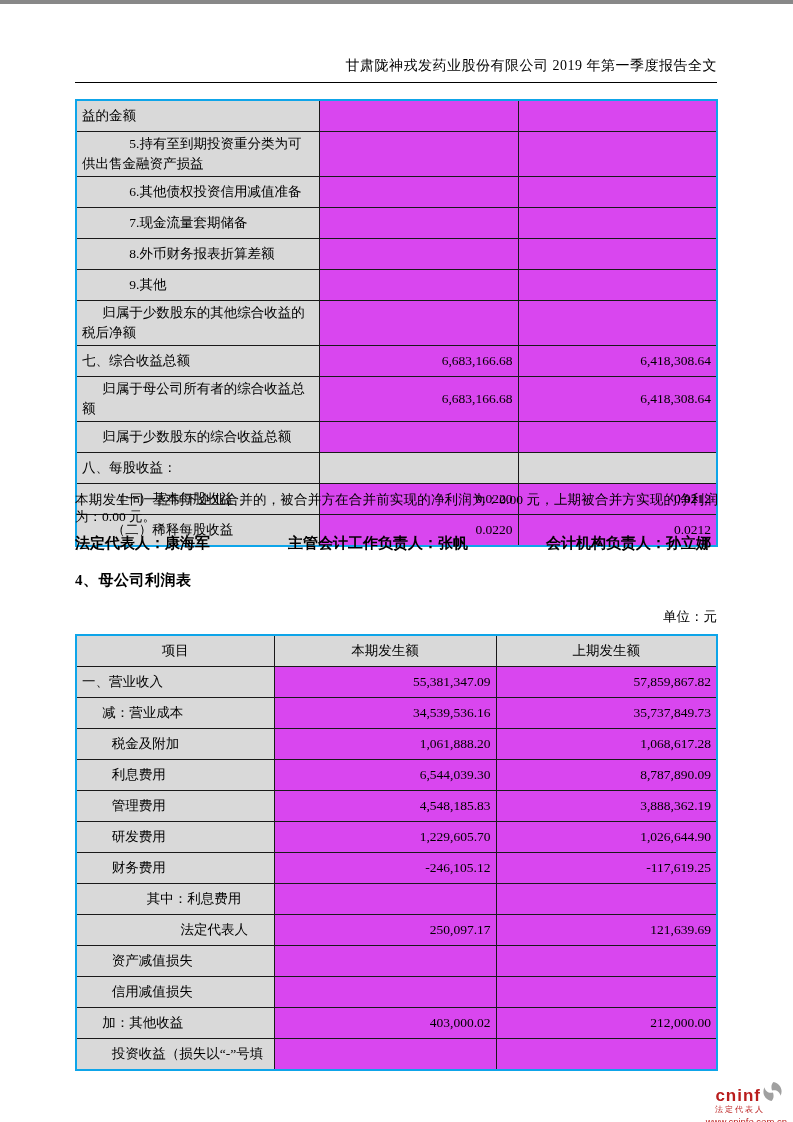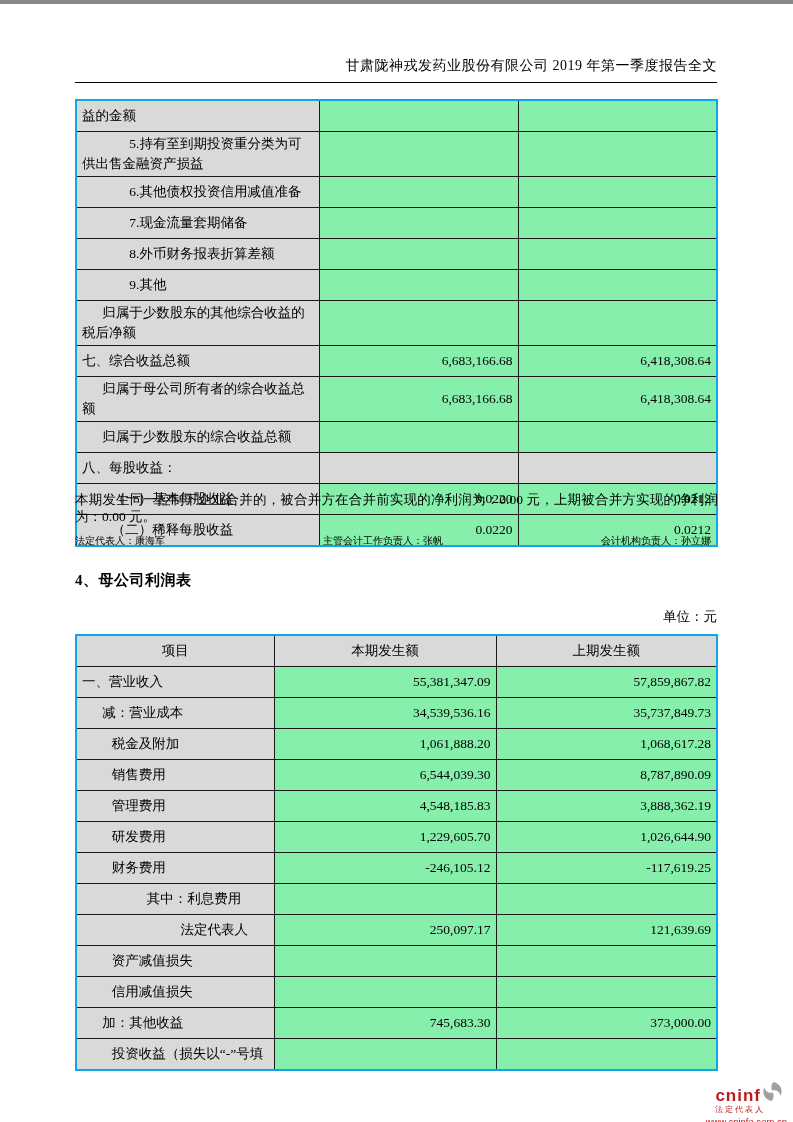--- a/index.html
+++ b/index.html
@@ -31,42 +31,43 @@
     border:1px solid #1a1a1a;
     padding:2px 5px;
     height:26px;
     vertical-align:middle;
     line-height:20px;
     font-weight:normal;
     overflow:hidden;
   }
   table.fin{border:2px solid #0ea5e9;}
   td.lbl{background:#d9d9d9;text-align:left;}
-  td.val{text-align:right;background:#86efac;}
+  td.val{text-align:right;background:#d946ef;}
   td.g{background:#d9d9d9;}
   th.hdr{background:#d9d9d9;text-align:center;}
   .t1{top:95px;width:641px;}
   .t1 col.c1{width:243px;} .t1 col.c2{width:199px;} .t1 col.c3{width:199px;}
   .t2{top:630px;width:641px;}
   .t2 col.c1{width:198px;} .t2 col.c2{width:222px;} .t2 col.c3{width:221px;}
   
   .ind15{text-indent:1.5em;}
   .ind2{text-indent:2.2em;}
   .ind35{text-indent:3.5em;}
   .ind47{text-indent:4.8em;}
   .ind72{text-indent:7.3em;}
   
   .note{
     position:absolute;left:75px;top:487px;width:643px;
     font-size:13.5px;line-height:17px;text-align:justify;
   }
   .signatures{
     position:absolute;left:75px;top:530px;width:636px;
     display:flex;justify-content:space-between;
-    font-size:10px;
+    font-size:15px;
+    font-weight:bold;
   }
   .section-heading{
     position:absolute;left:75px;top:567px;
     font-size:15px;font-weight:bold;letter-spacing:0.5px;
   }
   .unit-label{
     position:absolute;left:75px;top:604px;width:642px;
     text-align:right;font-size:13.5px;
   }
   .page-number{
@@ -199,21 +200,21 @@
         <td class="lbl ind15">减：营业成本</td>
         <td class="val">34,539,536.16</td>
         <td class="val">35,737,849.73</td>
       </tr>
       <tr>
         <td class="lbl ind2">税金及附加</td>
         <td class="val">1,061,888.20</td>
         <td class="val">1,068,617.28</td>
       </tr>
       <tr>
-        <td class="lbl ind2">销售费用</td>
+        <td class="lbl ind2">利息费用</td>
         <td class="val">6,544,039.30</td>
         <td class="val">8,787,890.09</td>
       </tr>
       <tr>
         <td class="lbl ind2">管理费用</td>
         <td class="val">4,548,185.83</td>
         <td class="val">3,888,362.19</td>
       </tr>
       <tr>
         <td class="lbl ind2">研发费用</td>
@@ -240,22 +241,22 @@
         <td class="val"></td>
         <td class="val"></td>
       </tr>
       <tr>
         <td class="lbl ind2">信用减值损失</td>
         <td class="val"></td>
         <td class="val"></td>
       </tr>
       <tr>
         <td class="lbl ind15">加：其他收益</td>
-        <td class="val">745,683.30</td>
-        <td class="val">373,000.00</td>
+        <td class="val">403,000.02</td>
+        <td class="val">212,000.00</td>
       </tr>
       <tr>
         <td class="lbl ind2">投资收益（损失以“-”号填</td>
         <td class="val"></td>
         <td class="val"></td>
       </tr>
     </tbody>
   </table>
 
   <div class="page-number">18</div>

